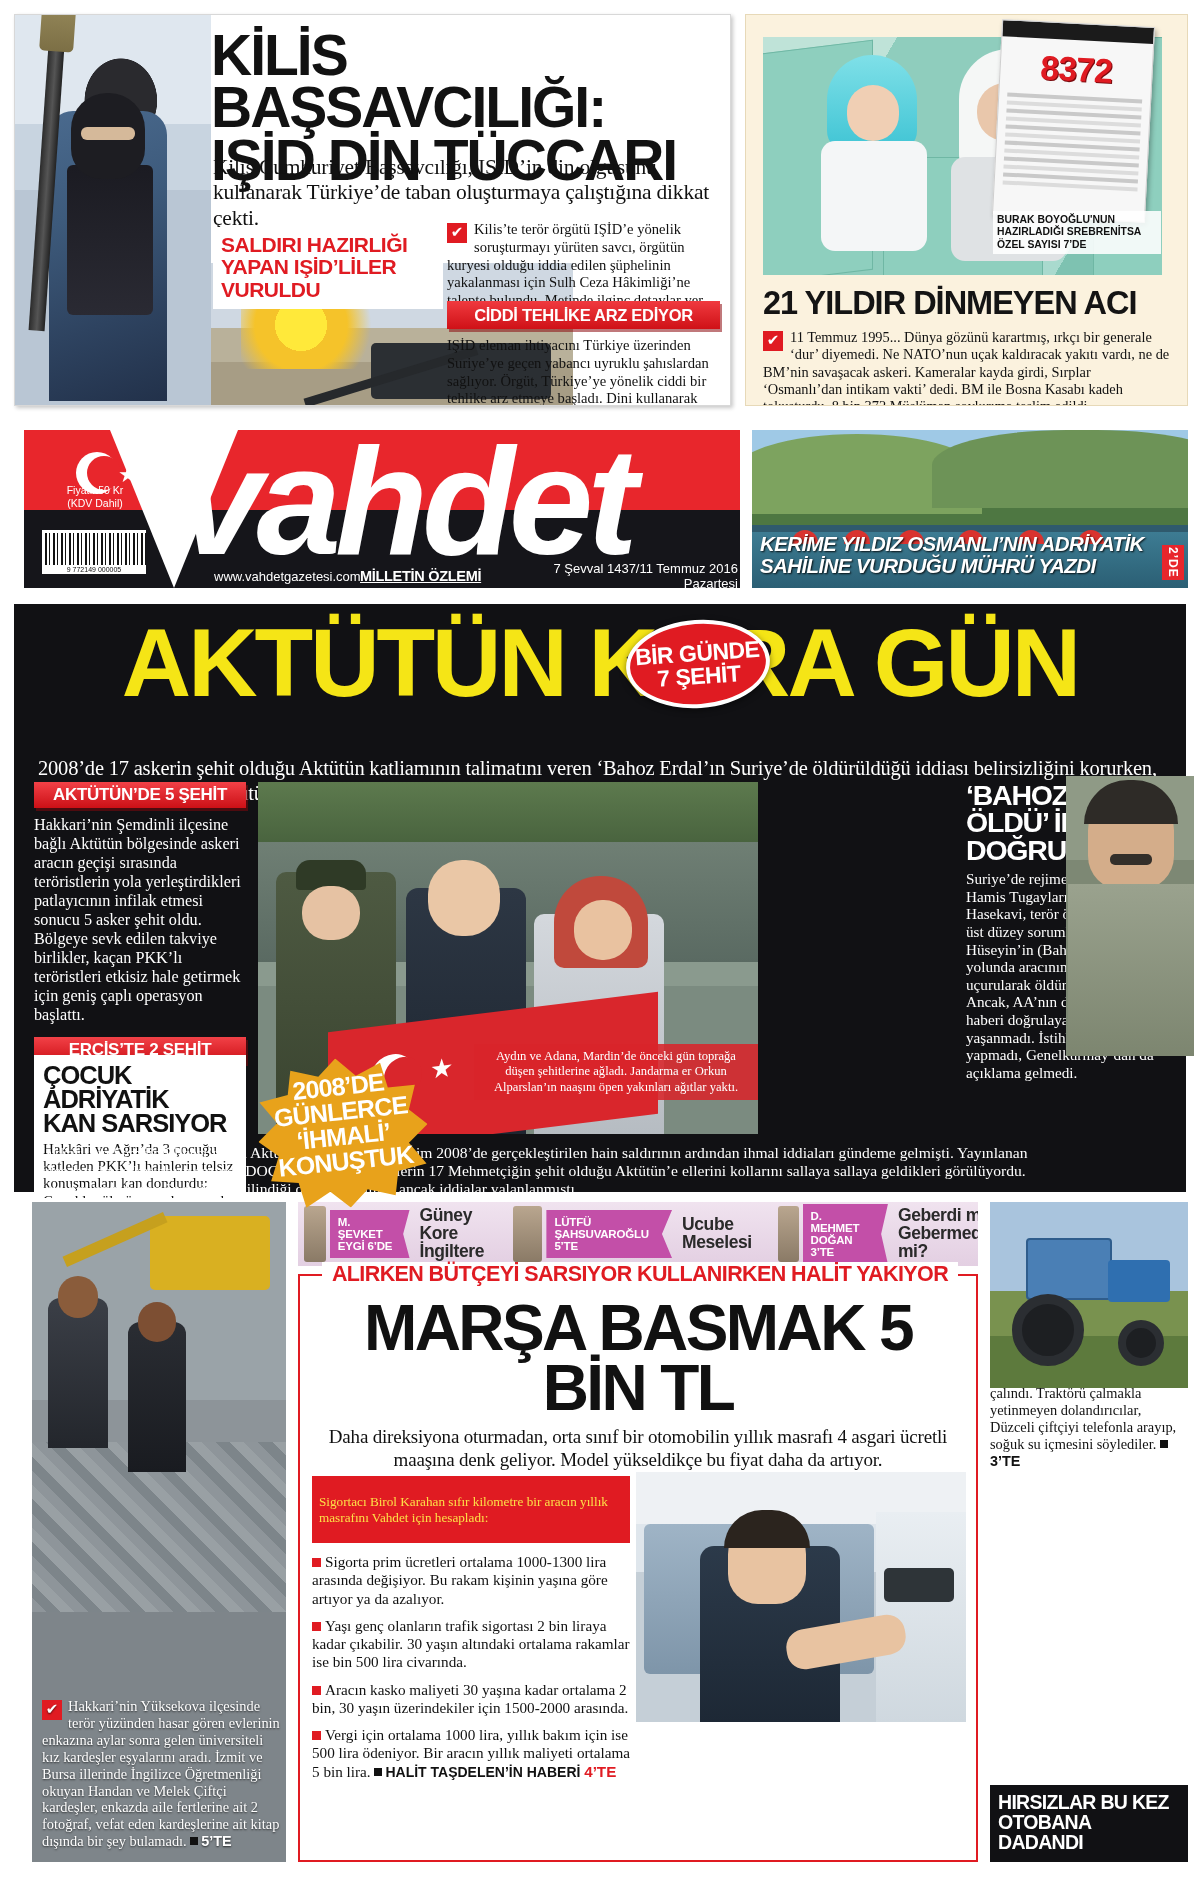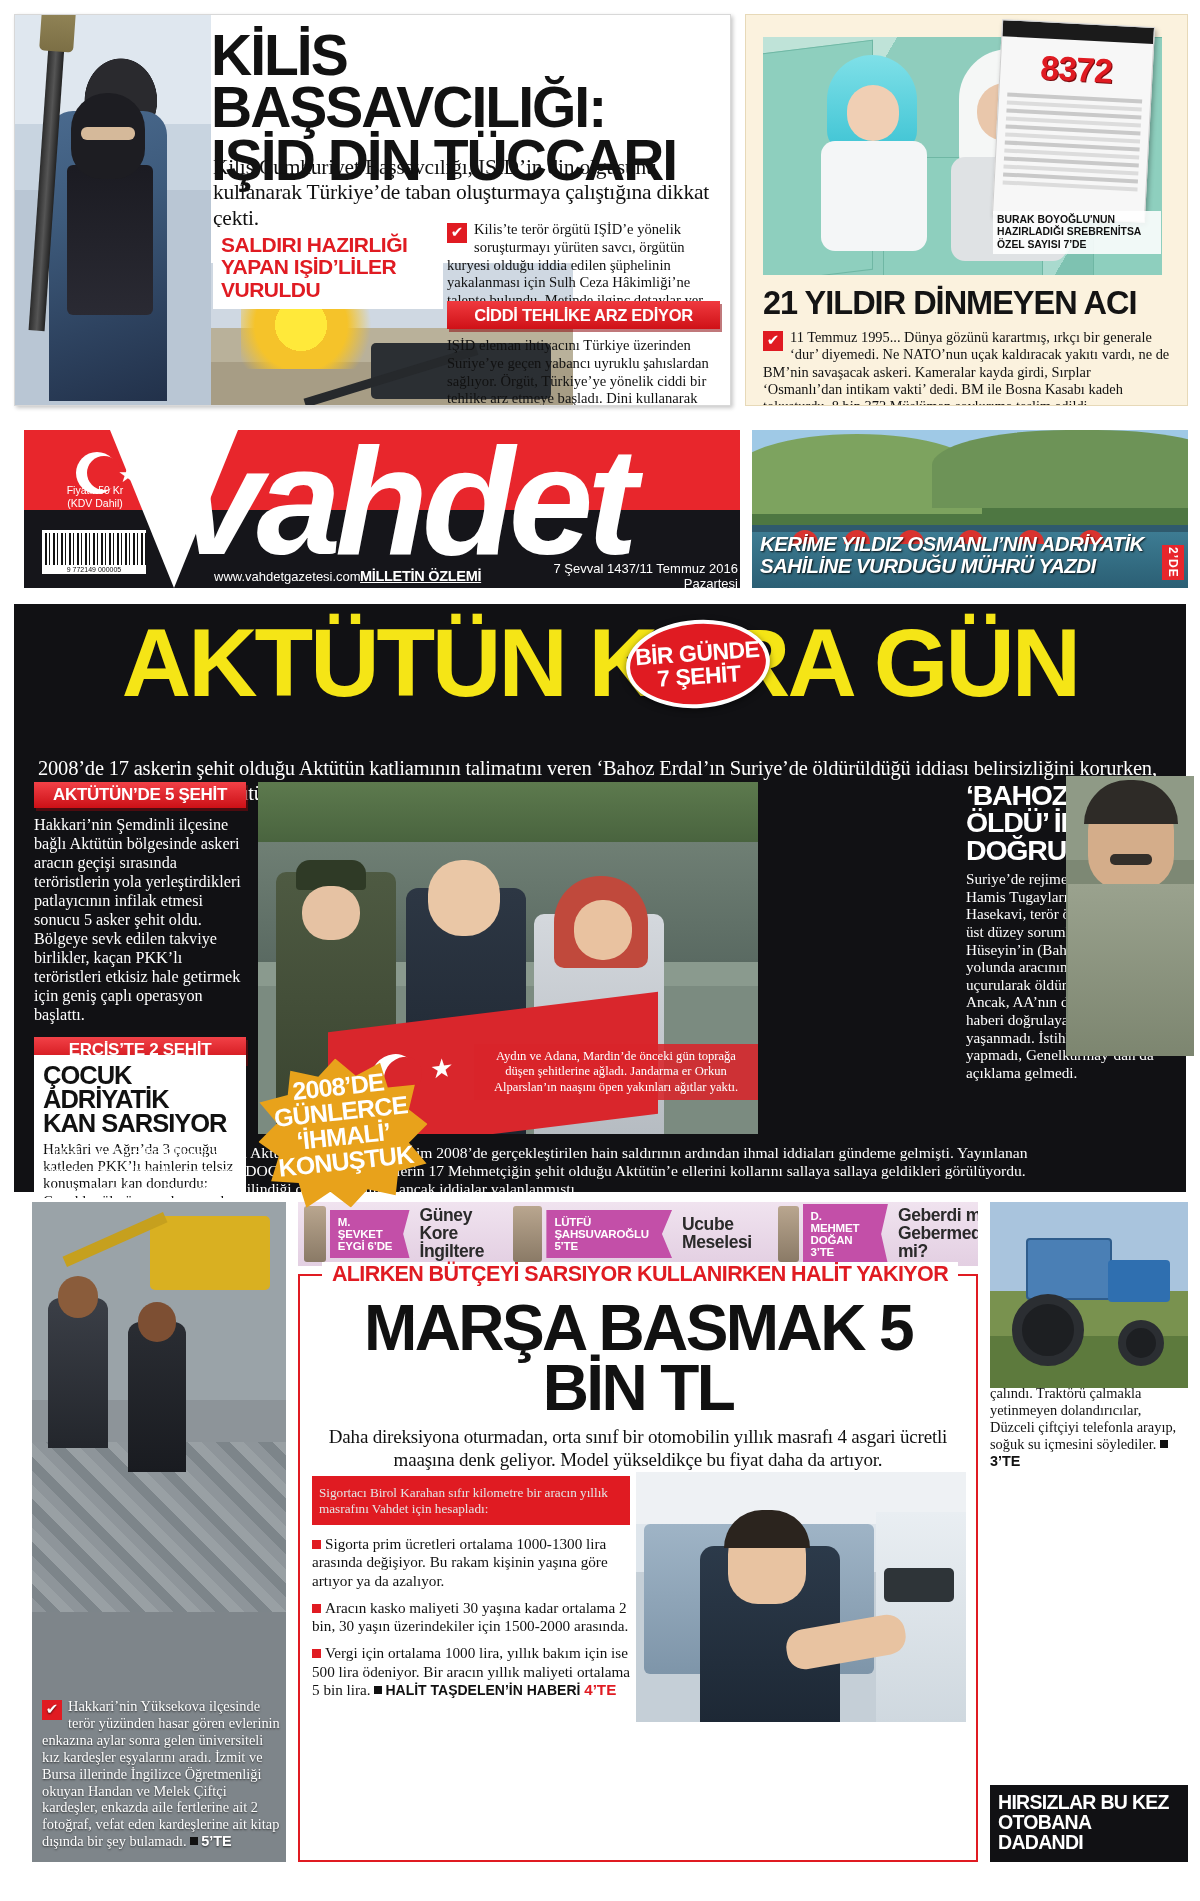--- a/index.html
+++ b/index.html
@@ -368,21 +368,21 @@
   }
   .marsa h1{
     margin:22px 12px 0 12px; font-family:"Liberation Sans", sans-serif; font-weight:bold;
     font-size:64px; line-height:.94; letter-spacing:-2.6px; text-align:center; color:#111;
   }
   .marsa .sub{
     margin:8px 14px 0 14px; font-size:19px; line-height:1.2; text-align:center; letter-spacing:-.2px;
   }
   .marsa-left{ position:absolute; left:12px; top:200px; width:318px; }
   .marsa-redcap{
-    background:#e01b22; color:#e5e5e5; padding:9px 7px; font-size:13.2px; line-height:1.18; margin-bottom:10px;
+    background:#e01b22; color:#fde047; padding:18px 7px; font-size:13.2px; line-height:1.18; margin-bottom:10px;
   }
   .marsa-left p{ font-size:15.2px; line-height:1.2; margin-bottom:9px; }
   .marsa-left .src{ font-family:"Liberation Sans", sans-serif; font-weight:bold; font-size:14px;}
   .car{
     position:absolute; right:10px; top:196px; width:330px; height:250px; overflow:hidden;
     background:linear-gradient(#dfe6ec 0 40%, #c5cfd7 40% 100%);
   }
   .car .roof{position:absolute;left:0;top:0;width:330px;height:52px;background:#eef1f4;}
   .car .glass{position:absolute;left:8px;top:52px;width:230px;height:150px;background:linear-gradient(#9fb4c6,#7e95a9);border-radius:6px;}
   .car .door{position:absolute;left:240px;top:40px;width:90px;height:210px;background:linear-gradient(#e9eef2,#cfd8df);}
@@ -644,20 +644,21 @@
     <div class="marsa">
       <div class="marsa-kicker">
         <span>ALIRKEN BÜTÇEYİ SARSIYOR KULLANIRKEN HALİT YAKIYOR</span>
       </div>
       <h1>MARŞA BASMAK 5 BİN TL</h1>
       <div class="sub">Daha direksiyona oturmadan, orta sınıf bir otomobilin yıllık masrafı 4 asgari ücretli maaşına denk geliyor. Model yükseldikçe bu fiyat daha da artıyor.</div>
 
       <div class="marsa-left">
         <div class="marsa-redcap">Sigortacı Birol Karahan sıfır kilometre bir aracın yıllık masrafını Vahdet için hesapladı:</div>
         <p><span class="sqr"></span><span>Sigorta prim ücretleri ortalama 1000-1300 lira arasında değişiyor. Bu rakam kişinin yaşına göre artıyor ya da azalıyor.</span></p>
+        <p><span class="sqr"></span><span>Yaşı genç olanların trafik sigortası 2 bin liraya kadar çıkabilir. 30 yaşın altındaki ortalama rakamlar ise bin 500 lira civarında.</span></p>
         <p><span class="sqr"></span><span>Aracın kasko maliyeti 30 yaşına kadar ortalama 2 bin, 30 yaşın üzerindekiler için 1500-2000 arasında.</span></p>
         <p><span class="sqr"></span><span>Vergi için ortalama 1000 lira, yıllık bakım için ise 500 lira ödeniyor. Bir aracın yıllık maliyeti ortalama 5 bin lira.</span>
           <span class="sq"></span><span class="src">HALİT TAŞDELEN’İN HABERİ</span>
           <span class="pg">4’TE</span>
         </p>
       </div>
 
       <div class="car">
         <div class="roof"></div>
         <div class="glass"></div>

